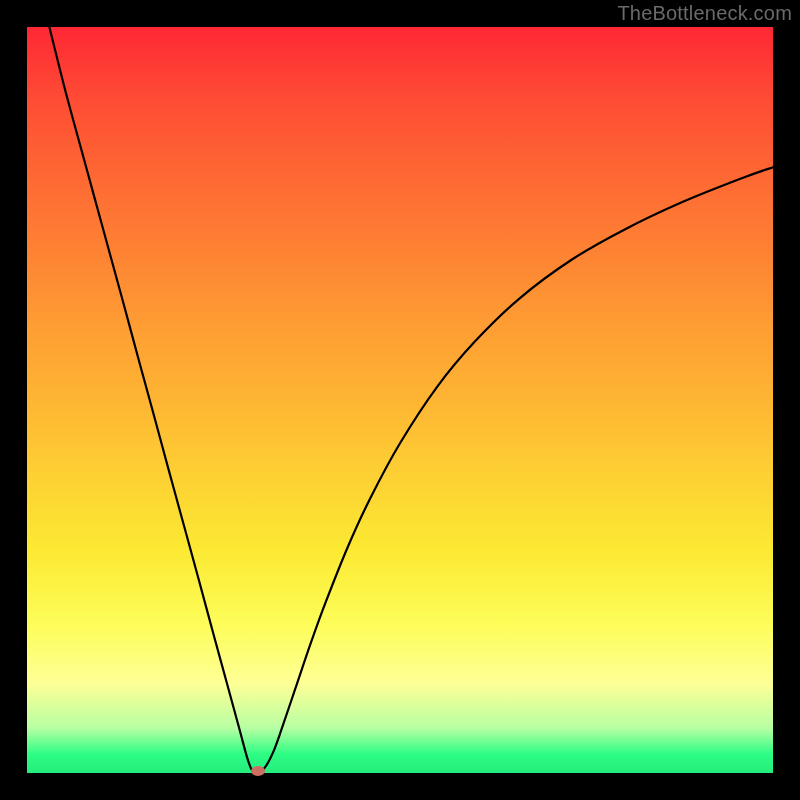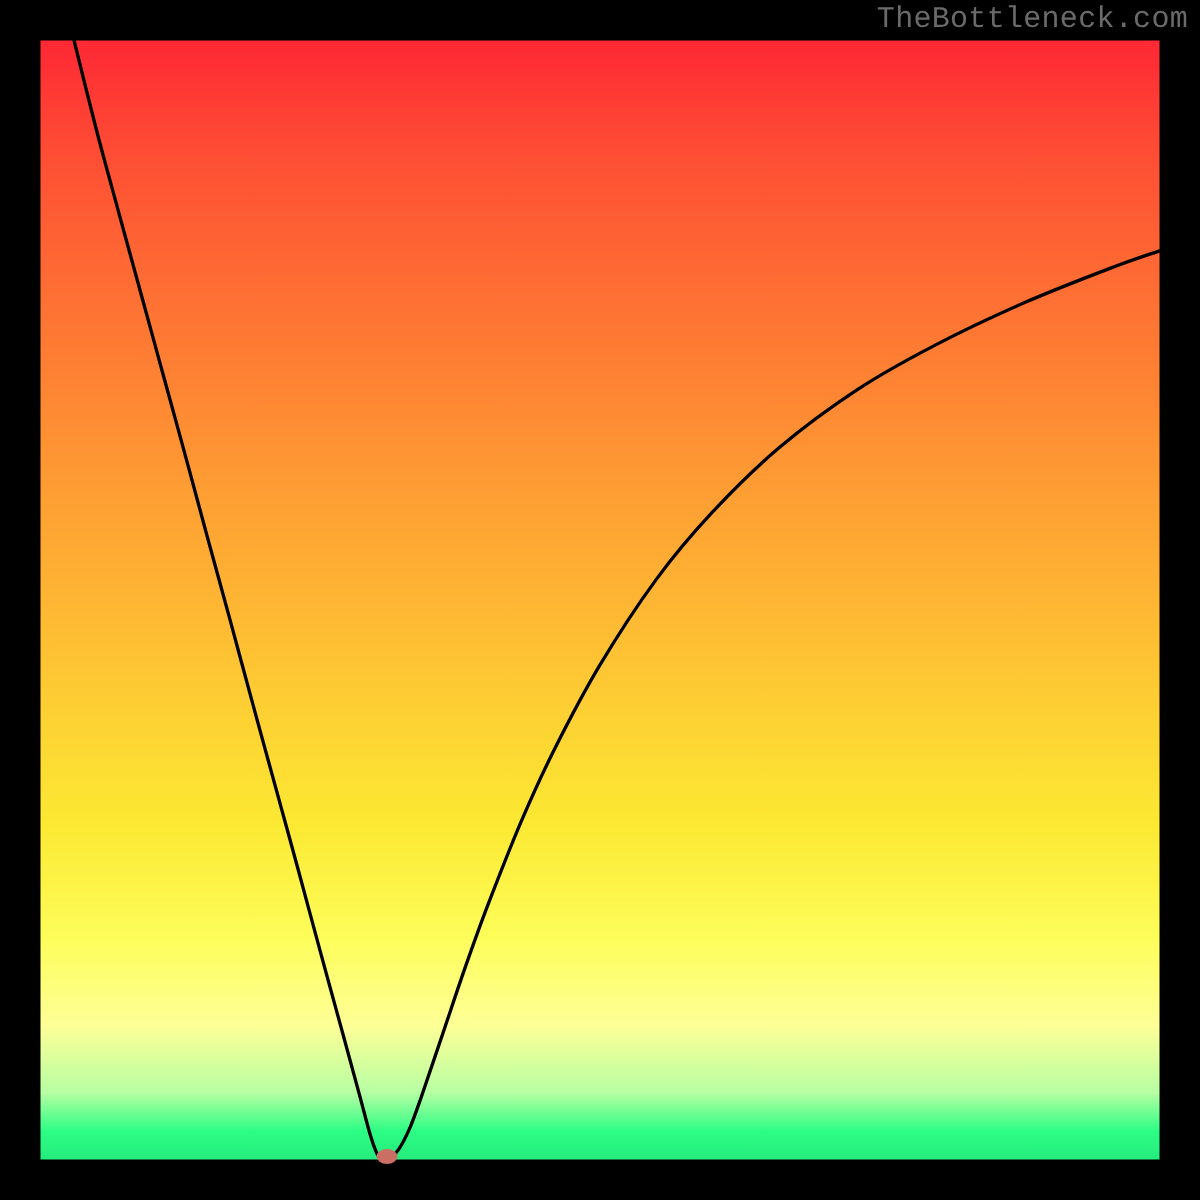--- a/index.html
+++ b/index.html
@@ -8,21 +8,21 @@
     width: 800px;
     height: 800px;
     background: #000;
     position: relative;
   }
   .watermark {
     position: absolute;
     top: 2px;
     right: 8px;
     color: #6a6a6a;
-    font-family: Liberation Mono, monospace;
+    font-family: Liberation Sans, sans-serif;
     font-size: 20px;
     font-weight: 500;
     letter-spacing: 0.2px;
     z-index: 5;
   }
   .plot-area {
     position: absolute;
     left: 27px;
     top: 27px;
     width: 746px;

